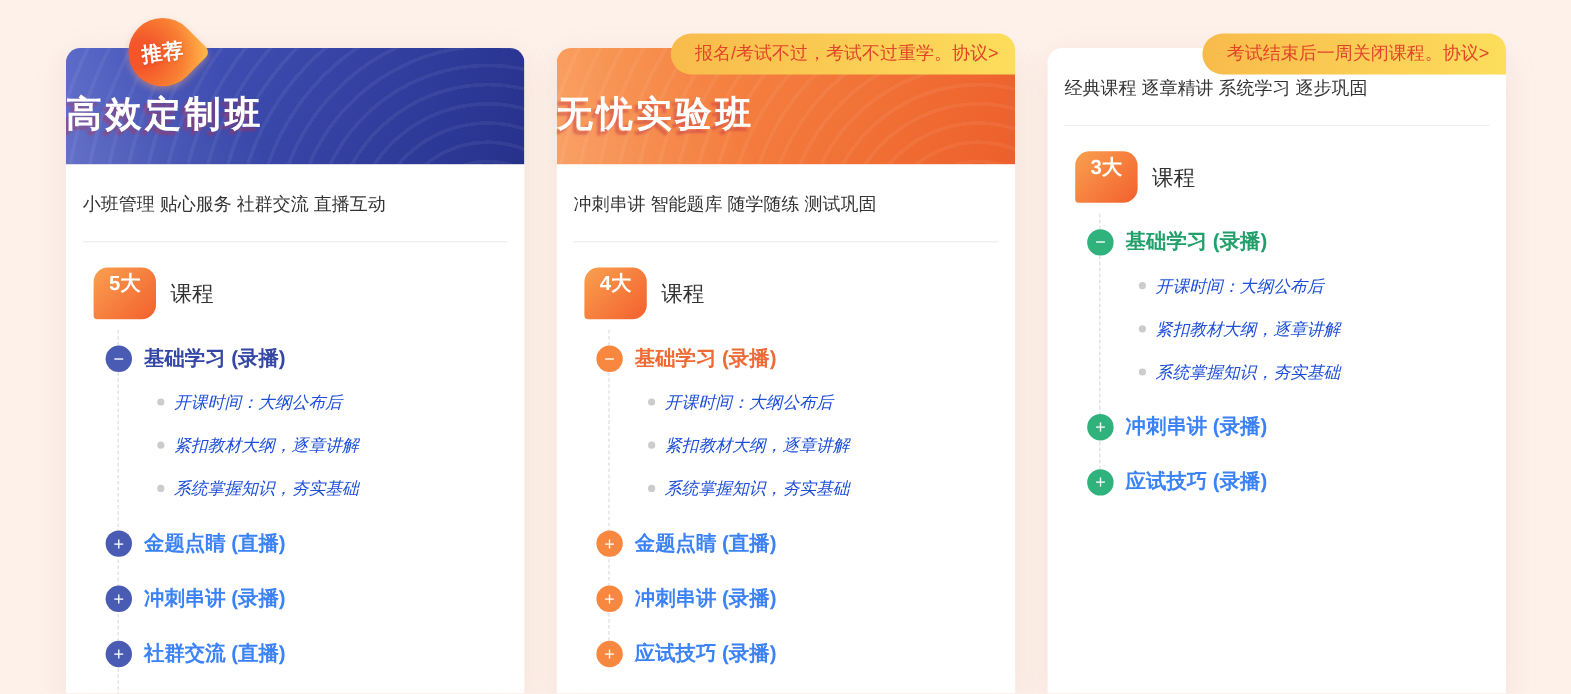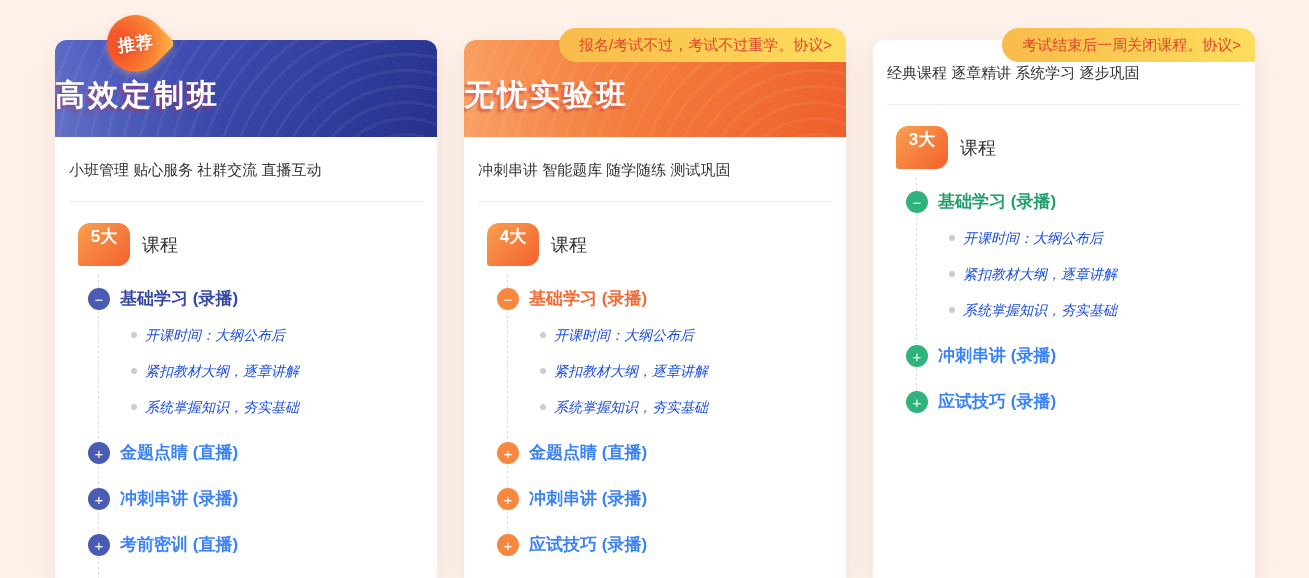--- a/index.html
+++ b/index.html
@@ -120,21 +120,21 @@
         <span class="count-label">课程</span>
       </div>
       <div class="course-list">
           <div class="course expanded"><button class="toggle">−</button><span class="course-title">基础学习 (录播)</span><ul class="details">
               <li>开课时间：大纲公布后</li>
               <li>紧扣教材大纲，逐章讲解</li>
               <li>系统掌握知识，夯实基础</li>
             </ul></div>
           <div class="course"><button class="toggle">+</button><span class="course-title">金题点睛 (直播)</span></div>
           <div class="course"><button class="toggle">+</button><span class="course-title">冲刺串讲 (录播)</span></div>
-          <div class="course"><button class="toggle">+</button><span class="course-title">考前密训 (直播)</span></div>
+          <div class="course"><button class="toggle">+</button><span class="course-title">社群交流 (直播)</span></div>
           <div class="course"><button class="toggle">+</button><span class="course-title">应试技巧 (录播)</span></div>
         </div>
     </div>
   </section>
 
   <section class="card" style="--h1: #f9944d; --h2: #ed5f2b; --accent: #f8873f; --title-color: #ef6a35;">
     <div class="ribbon">
       <span>报名/考试不过，考试不过重学。</span><a class="ribbon-link">协议&gt;</a>
     </div>
     <header class="card-header">

